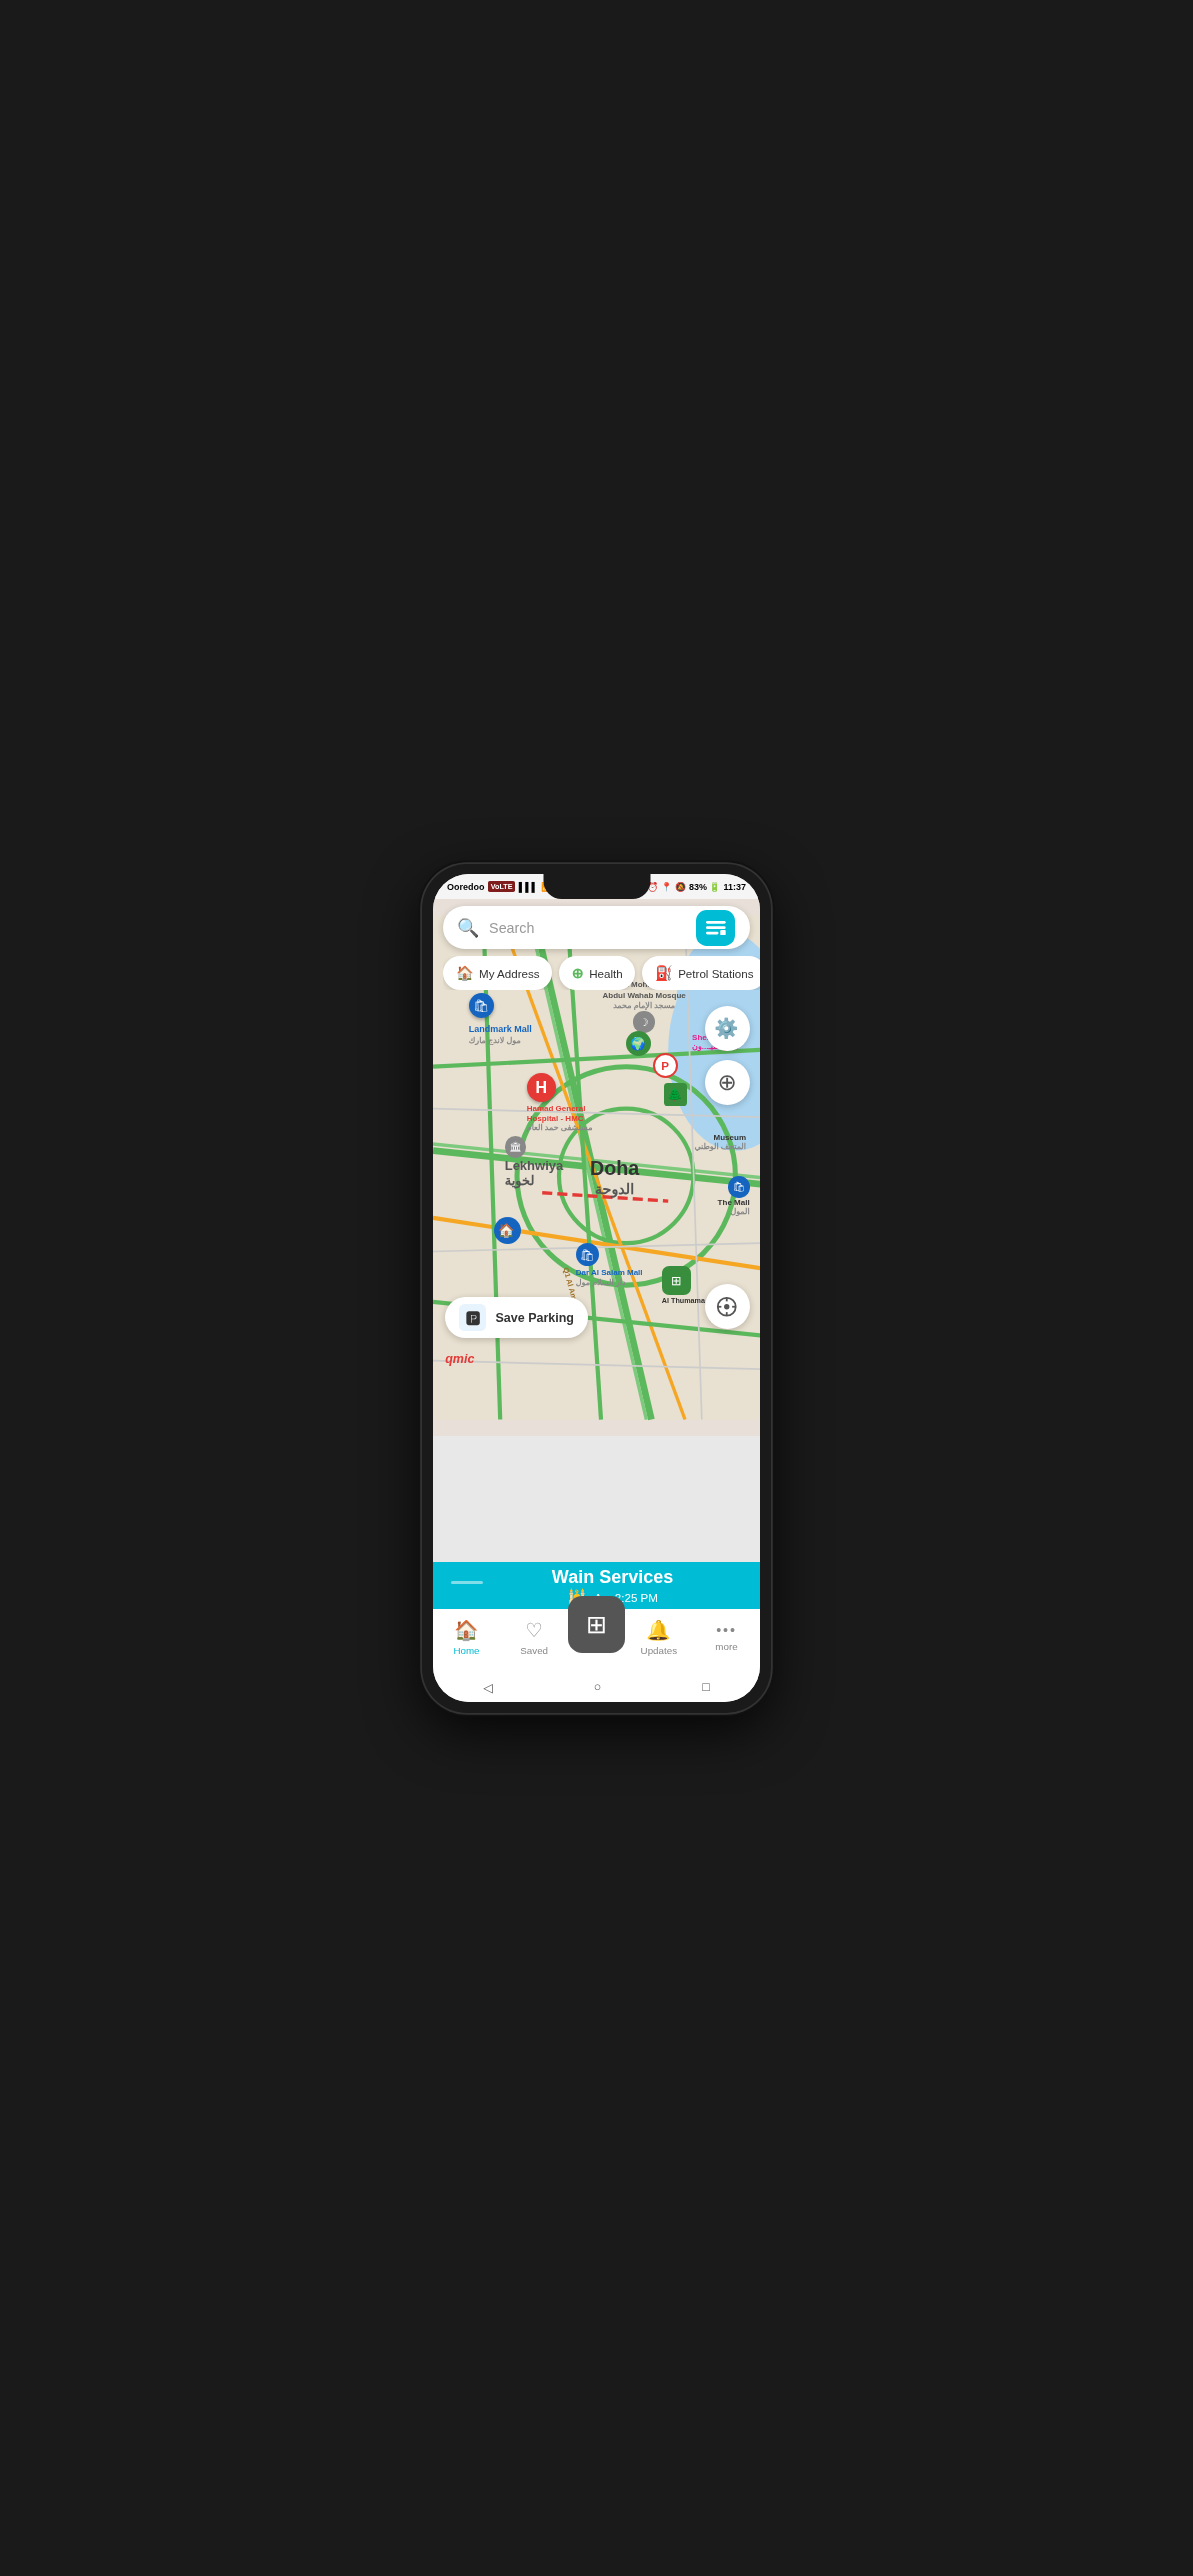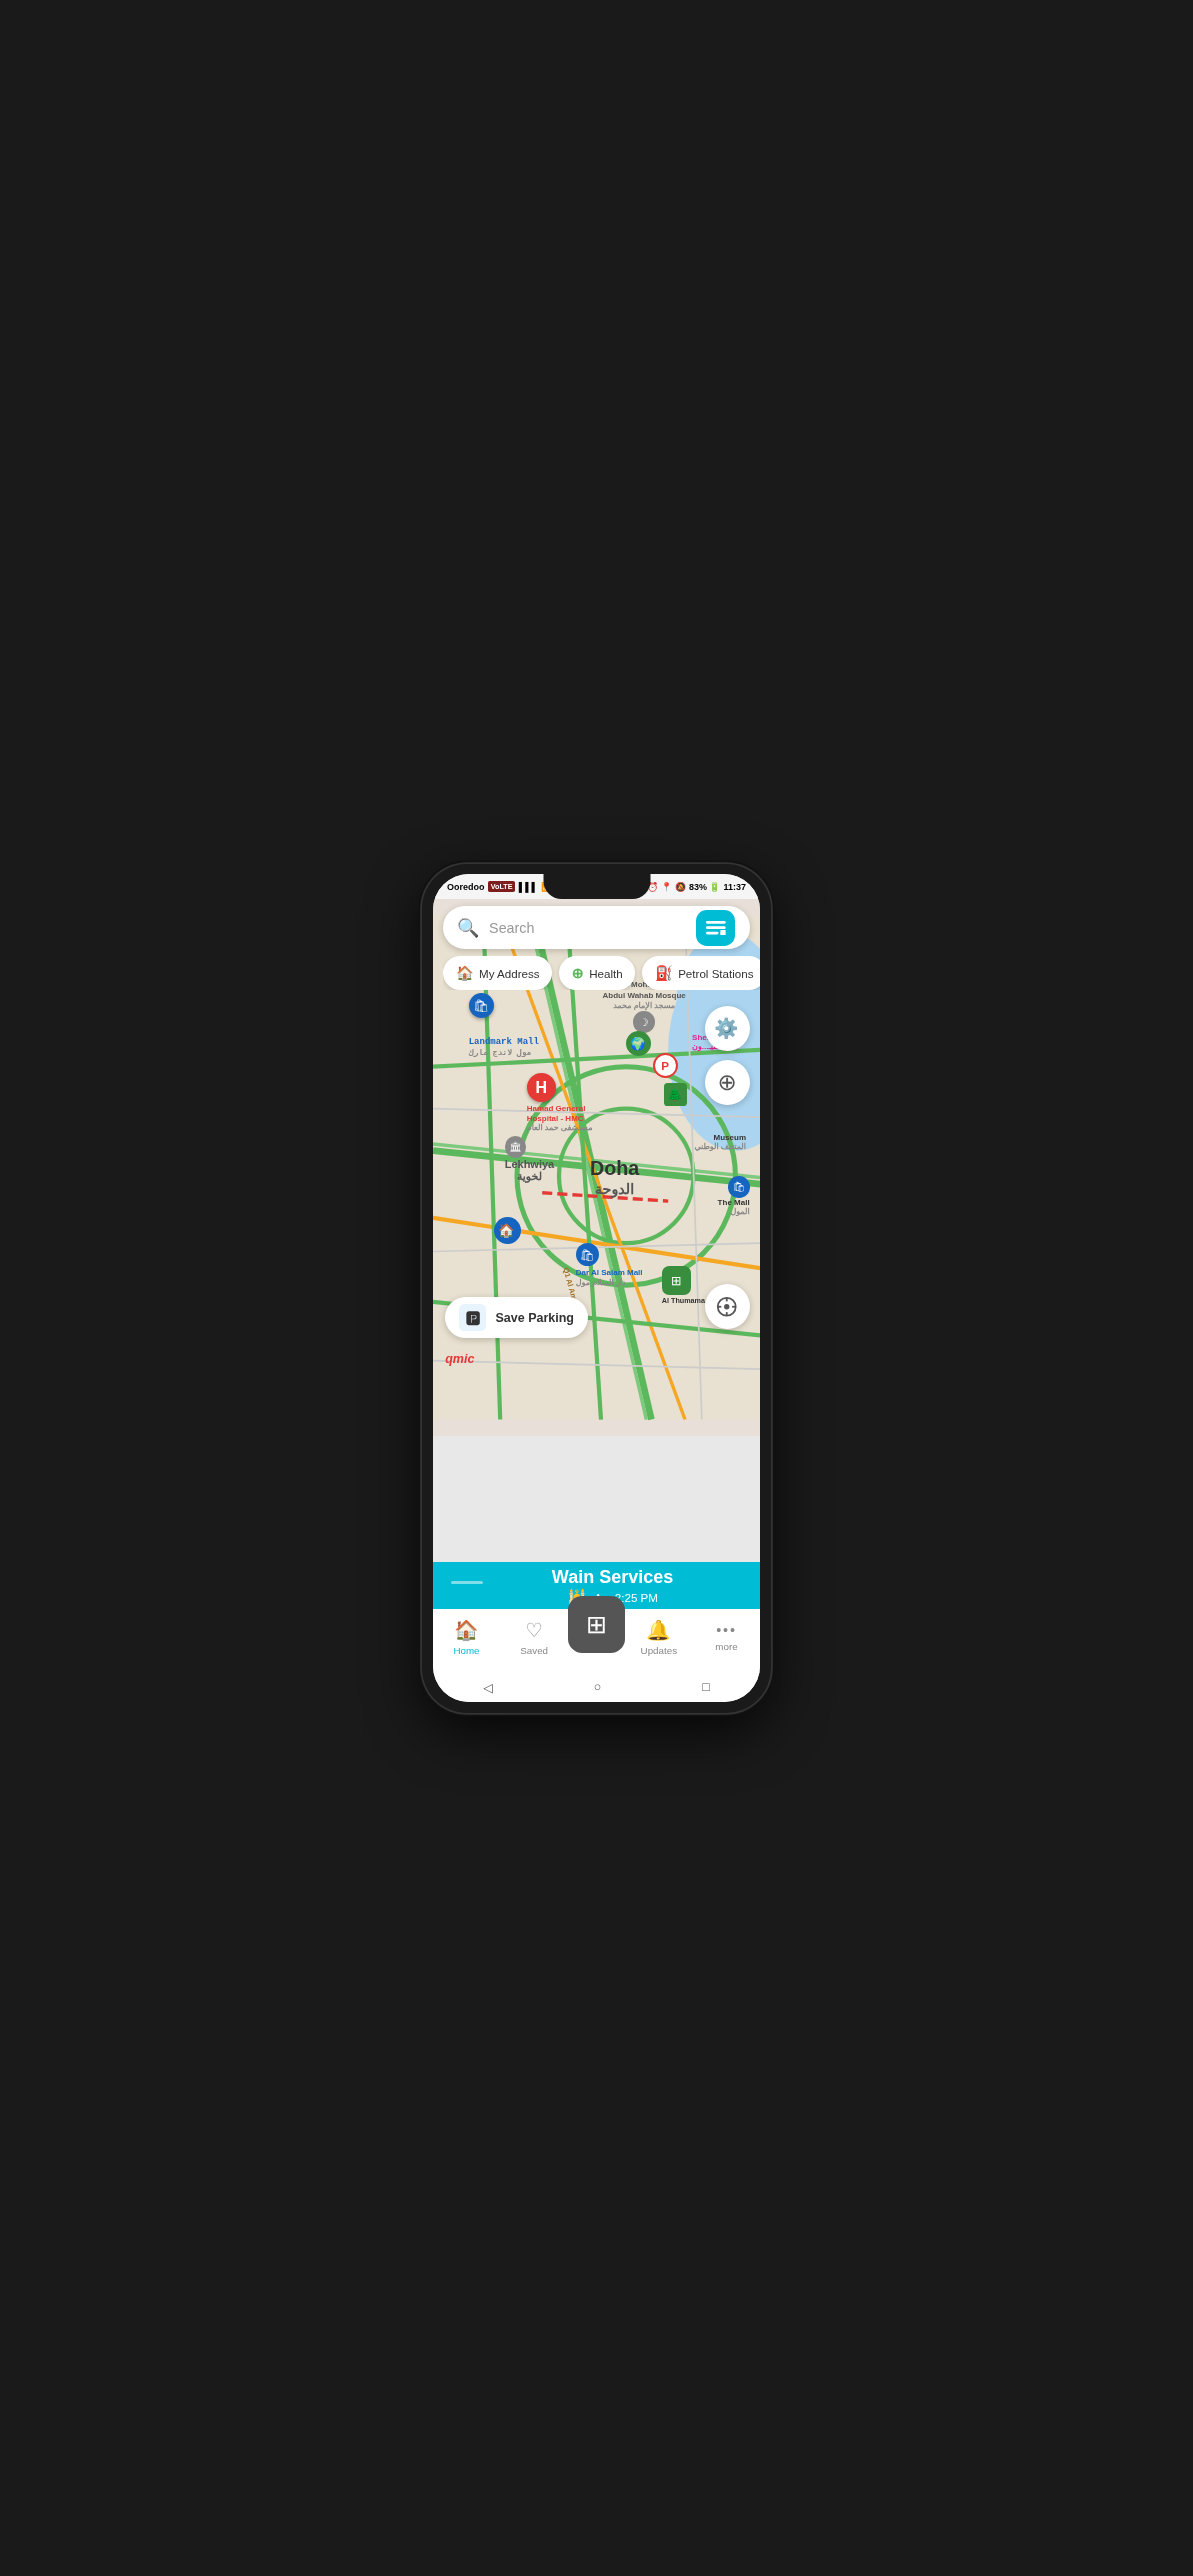--- a/index.html
+++ b/index.html
@@ -396,21 +396,21 @@
           <line x1="300" y1="0" x2="320" y2="600" stroke="#ccc" stroke-width="2"></line>
 
           <line x1="130" y1="330" x2="280" y2="340" stroke="#e53935" stroke-width="4" stroke-dasharray="12,6"></line>
 
           <text x="155" y="420" fill="#a0722a" font-size="9" font-weight="bold" transform="rotate(75, 155, 420)">Q1 Al Amir St</text>
           <text x="40" y="490" fill="#a0722a" font-size="9" font-weight="bold" transform="rotate(-15, 40, 490)">طريق سلوى</text>
         </svg>
 
         <div class="map-marker" style="left:36px;top:94px;">
           <div style="background:#1565c0;color:white;border-radius:50%;width:25px;height:25px;display:flex;align-items:center;justify-content:center;font-size:12.5px;box-shadow:0 1.8px 3.6px rgba(0,0,0,0.3);">🛍</div>
-          <div style="font-size:9px;color:#1565c0;font-weight:700;margin-top:19px;line-height:1.2;font-family:Liberation Mono, monospace;">Landmark Mall<br><span style="color:#888;font-size:8px;">مول لاندج مارك</span></div>
+          <div style="font-size:9px;color:#1565c0;font-weight:700;margin-top:6px;line-height:1.2;">Landmark Mall<br><span style="color:#888;font-size:8px;">مول لاندج مارك</span></div>
         </div>
 
         <div class="map-marker" style="left:94px;top:174px;">
           <div style="background:#e53935;color:white;border-radius:50%;width:29px;height:29px;display:flex;align-items:center;justify-content:center;font-size:16px;font-weight:900;box-shadow:0 1.8px 3.6px rgba(0,0,0,0.3);">H</div>
           <div style="font-size:8px;color:#e53935;font-weight:700;margin-top:1.8px;line-height:1.2;">Hamad General<br>Hospital - HMC<br><span style="color:#888;">مستشفى حمد العام</span></div>
         </div>
 
         <div class="map-marker" style="left:165px;top:81px;">
           <div style="font-size:8px;color:#555;font-weight:600;text-align:center;line-height:1.3;">Al Imam Mohammed Bin<br>Abdul Wahab Mosque<br><span style="color:#888;">مسجد الإمام محمد</span></div>
           <div style="width:21.5px;height:21.5px;background:#888;border-radius:50%;display:flex;align-items:center;justify-content:center;color:white;font-size:10.7px;margin:0 auto;">☽</div>
@@ -443,21 +443,21 @@
         <div class="map-marker" style="left:220px;top:154px;">
           <div style="background:white;border:2.7px solid #e53935;border-radius:50%;width:25px;height:25px;display:flex;align-items:center;justify-content:center;font-size:11.6px;font-weight:900;color:#e53935;">P</div>
         </div>
 
         <div class="map-marker" style="left:231px;top:184px;">
           <div style="background:#388e3c;color:white;border-radius:3.6px;width:23px;height:23px;display:flex;align-items:center;justify-content:center;font-size:12.5px;">🌲</div>
         </div>
 
         <div class="map-marker" style="left:72px;top:237px;">
           <div style="background:#888;color:white;border-radius:50%;width:21.5px;height:21.5px;display:flex;align-items:center;justify-content:center;font-size:9.8px;">🏛</div>
-          <div style="font-size:11px;color:#555;font-weight:600;text-align:center;">Lekhwiya<br>لخوية</div>
+          <div style="font-size:13px;color:#555;font-weight:600;">Lekhwiya<br>لخوية</div>
         </div>
 
         <div class="map-marker" style="left:61px;top:318px;">
           <div style="background:#1565c0;color:white;border-radius:50%;width:27px;height:27px;display:flex;align-items:center;justify-content:center;font-size:13.4px;">🏠</div>
         </div>
 
         <div class="map-marker" style="left:193px;top:132px;">
           <div style="background:#388e3c;color:white;border-radius:50%;width:25px;height:25px;display:flex;align-items:center;justify-content:center;font-size:12.5px;">🌍</div>
         </div>
 

